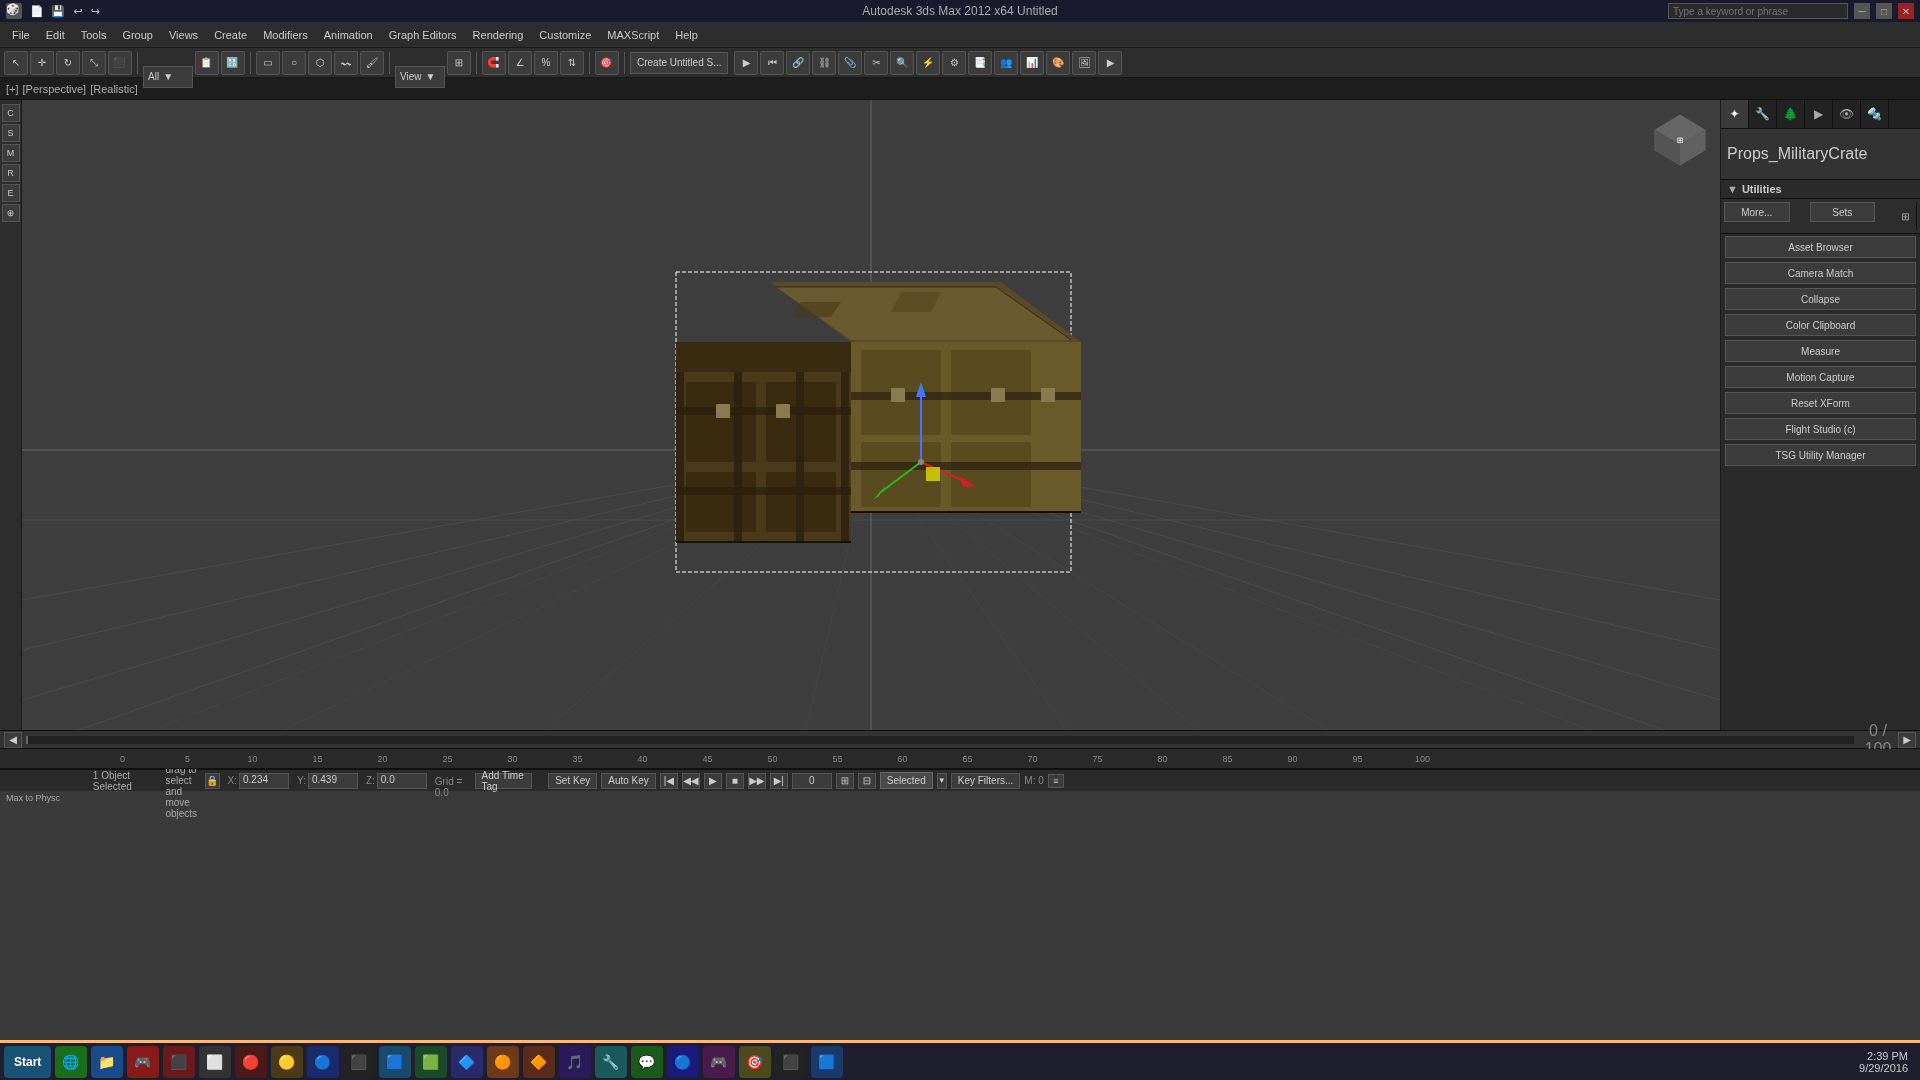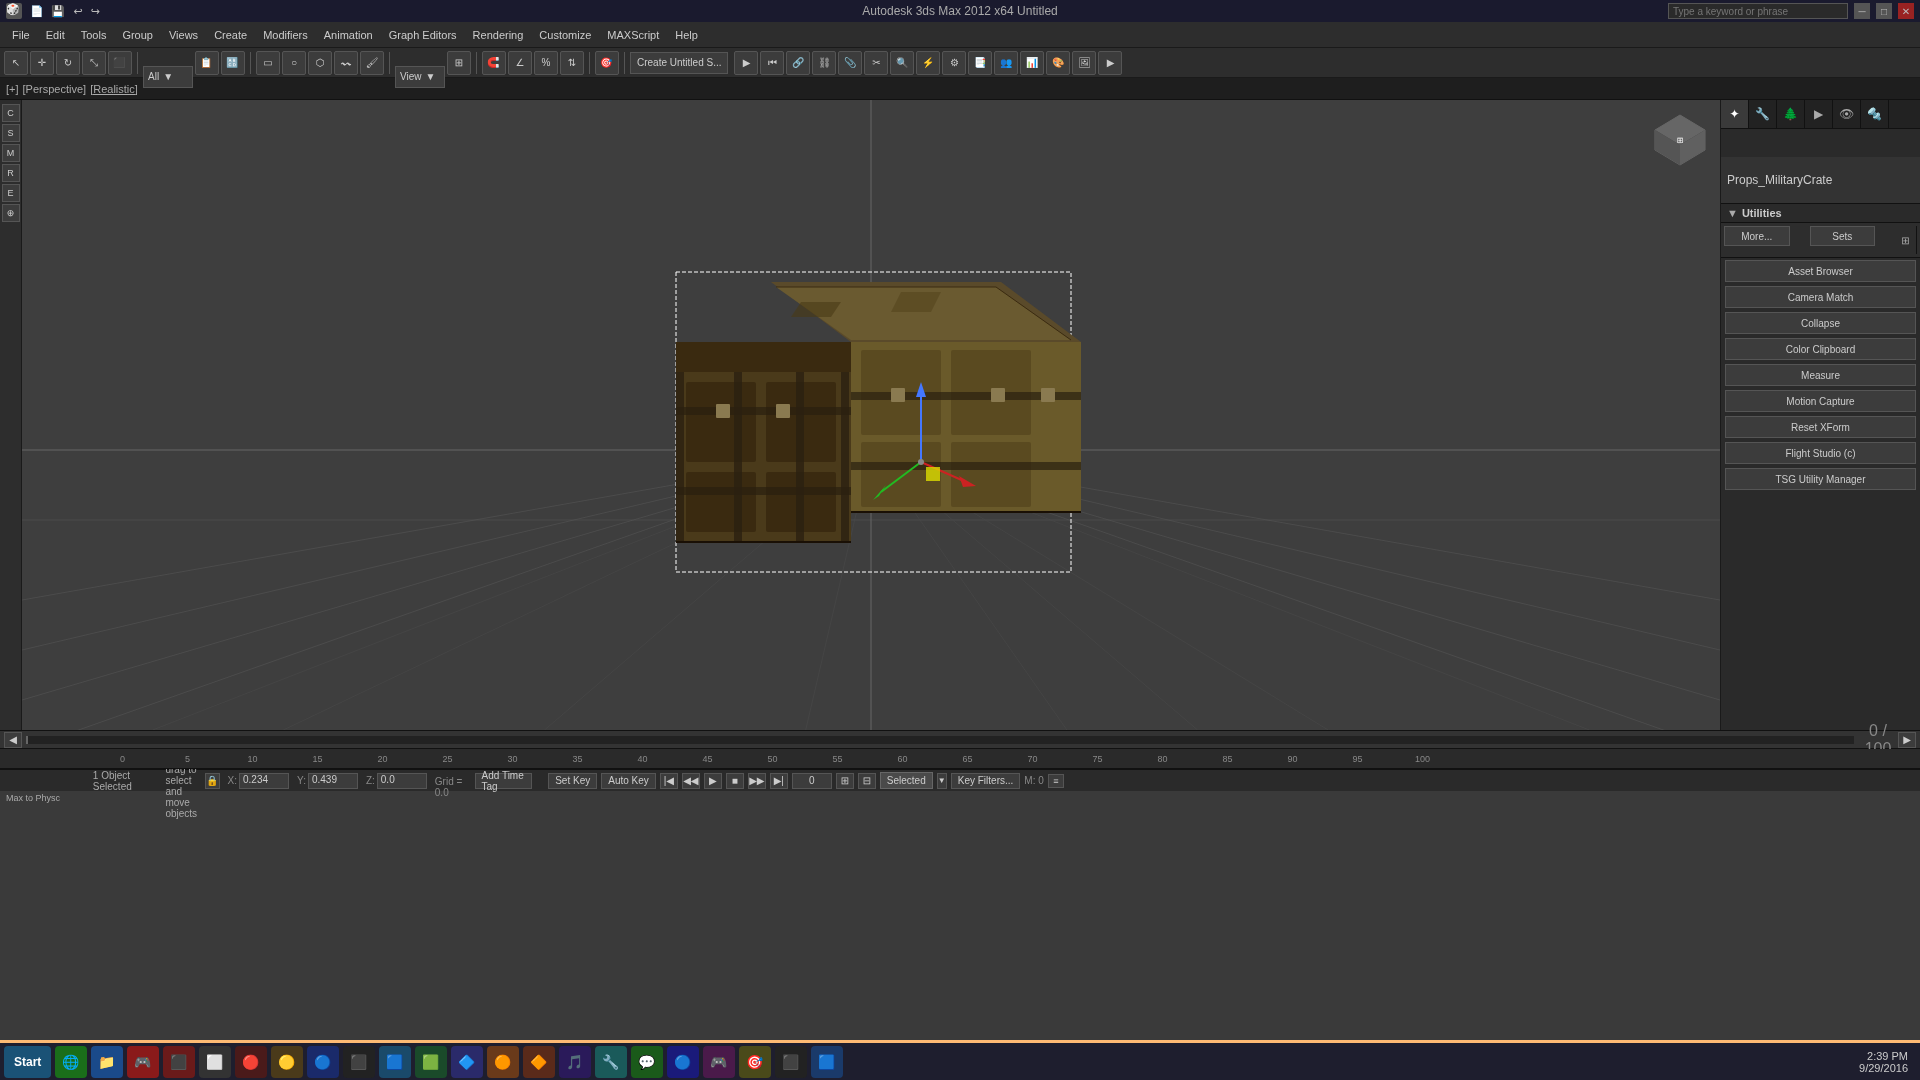--- a/index.html
+++ b/index.html
@@ -95,21 +95,21 @@
       flex-wrap: wrap;
     }
     .rp-tab-icon {
       width: 28px; height: 28px; display: flex; align-items: center; justify-content: center;
       cursor: pointer; color: #aaa; font-size: 12px; border-right: 1px solid #111;
     }
     .rp-tab-icon.active { background: #3a3a3a; color: #fff; }
 
     #right-panel-name {
       padding: 16px 6px; background: #333; border-bottom: 1px solid #111;
-      color: #ccc; font-size: 12px; margin-top: 28px;
+      color: #ccc; font-size: 16px;
     }
 
     #utilities-header {
       display: flex; align-items: center; padding: 3px 6px;
       background: #2a2a2a; border-bottom: 1px solid #111; color: #aaa;
     }
     .utilities-title { font-size: 11px; color: #ccc; font-weight: bold; margin-left: 4px; }
 
     #utilities-sub-btns {
       display: flex; padding: 3px; gap: 20px; background: #2d2d2d; border-bottom: 1px solid #111;
@@ -305,21 +305,21 @@
     <div class="tb-btn">📊</div>
     <div class="tb-btn">🎨</div>
     <div class="tb-btn">🖼</div>
     <div class="tb-btn">▶</div>
   </div>
 </div>
 
 <div style="height:22px; background:#1e1e1e; display:flex; align-items:center; padding:0 6px; border-bottom:1px solid #111; font-size:11px; color:#aaa;">
   <span style="margin-right:4px; cursor:pointer;">[+]</span>
   <span style="margin-right:4px; cursor:pointer;">[Perspective]</span>
-  <span style="cursor:pointer;text-decoration:underline;">[Realistic]</span>
+  <span style="cursor:pointer;">[Realistic]</span>
 </div>
 
 <div id="main-content" style="height: 630px;">
 
   <div id="left-toolbar">
     <div class="left-tb-btn">C</div>
     <div class="left-tb-btn">S</div>
     <div class="left-tb-btn">M</div>
     <div class="left-tb-btn">R</div>
     <div class="left-tb-btn">E</div>

